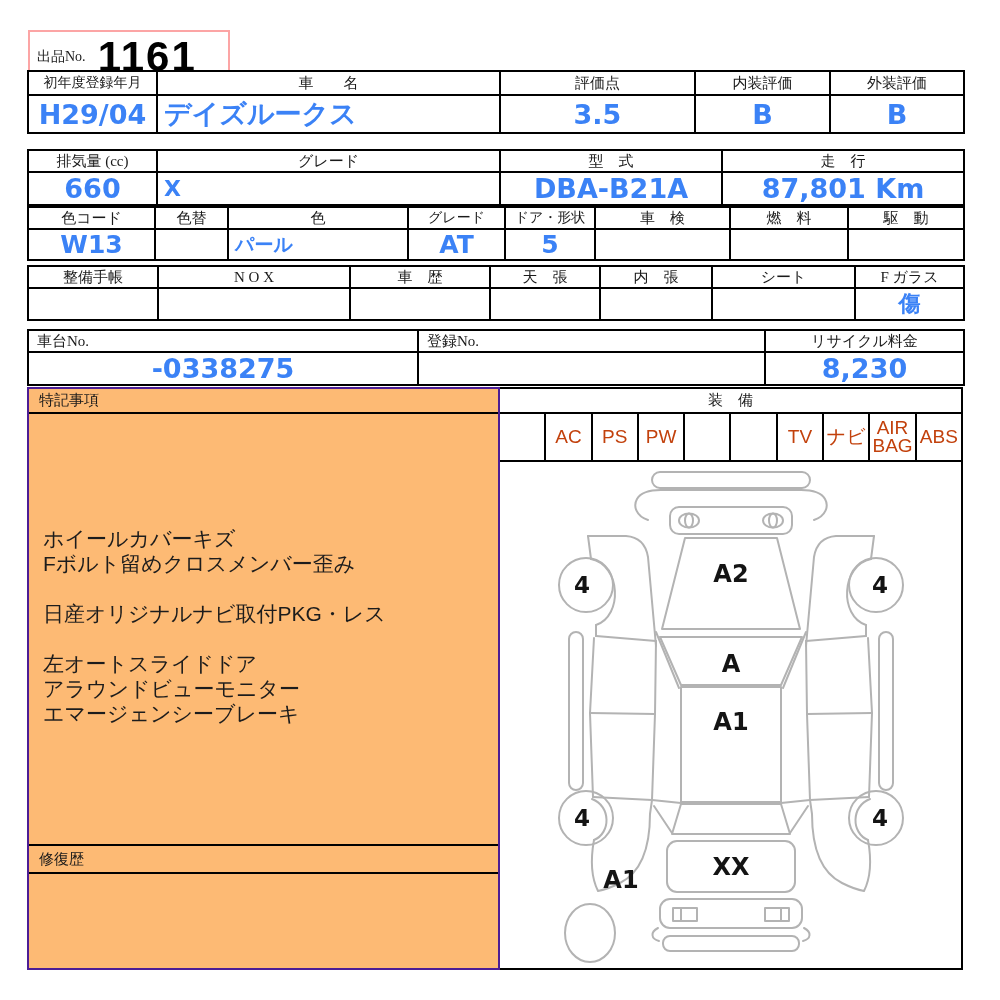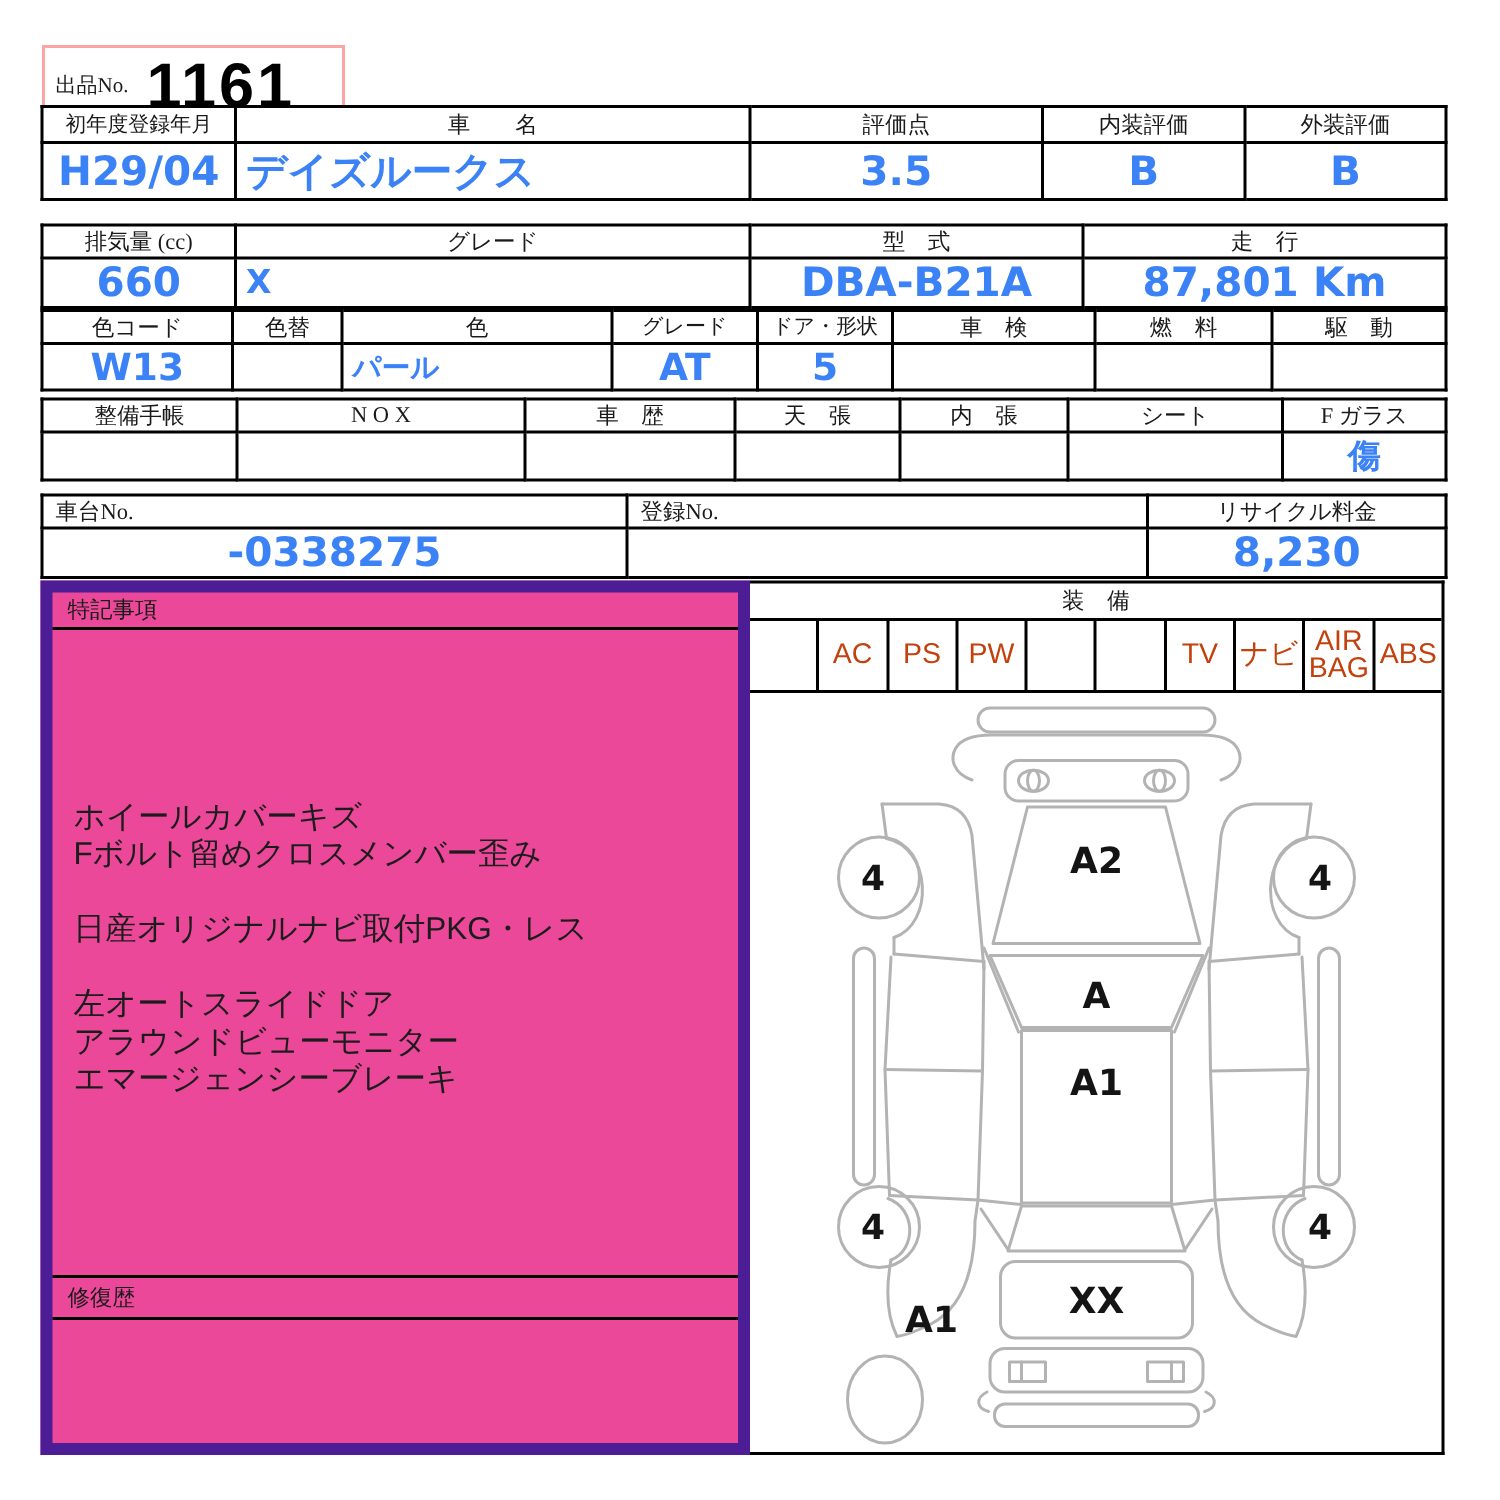--- a/index.html
+++ b/index.html
@@ -17,22 +17,22 @@
         color:#1a1a1a;text-align:center;}
   td.hd.left{text-align:left;padding-left:8px;}
   td.hd.small{font-size:14px;}
   td.val{font-weight:bold;font-size:25px;color:#3b82f6;text-align:center;font-family:"DejaVu Sans","Liberation Sans",sans-serif;}
   td.val.big{font-size:27px;}
   td.val.left{text-align:left;padding-left:6px;}
   td.val.sm{font-size:19px;}
   td.val.md{font-size:22px;}
   td.tk{border-width:3px;}
   
-  .left-col{position:absolute;left:27px;top:387px;width:473px;height:583px;border:8px solid #4c1d95;
-            box-sizing:border-box;background:#ec4899;}
+  .left-col{position:absolute;left:27px;top:387px;width:473px;height:583px;border:2px solid #4c1d95;
+            box-sizing:border-box;background:#fdba74;}
   .right-col{position:absolute;left:500px;top:387px;width:463px;height:583px;border:2px solid #000;
              border-left:none;box-sizing:border-box;background:#fff;}
   .sec-hd{height:23px;border-bottom:2px solid #000;font-family:"Liberation Serif","DejaVu Serif",serif;
           font-size:15px;color:#1a1a1a;display:flex;align-items:center;}
   .sec-hd.leftalign{padding-left:10px;}
   .sec-hd.center{justify-content:center;}
   .notes-area{height:430px;padding:112px 0 0 14px;box-sizing:border-box;}
   .note-line{height:25px;line-height:25px;font-size:21px;color:#1c1c1c;white-space:nowrap;}
   .repair-hd{height:26px;border-top:2px solid #000;border-bottom:2px solid #000;
              font-family:"Liberation Serif","DejaVu Serif",serif;font-size:15px;color:#1a1a1a;

